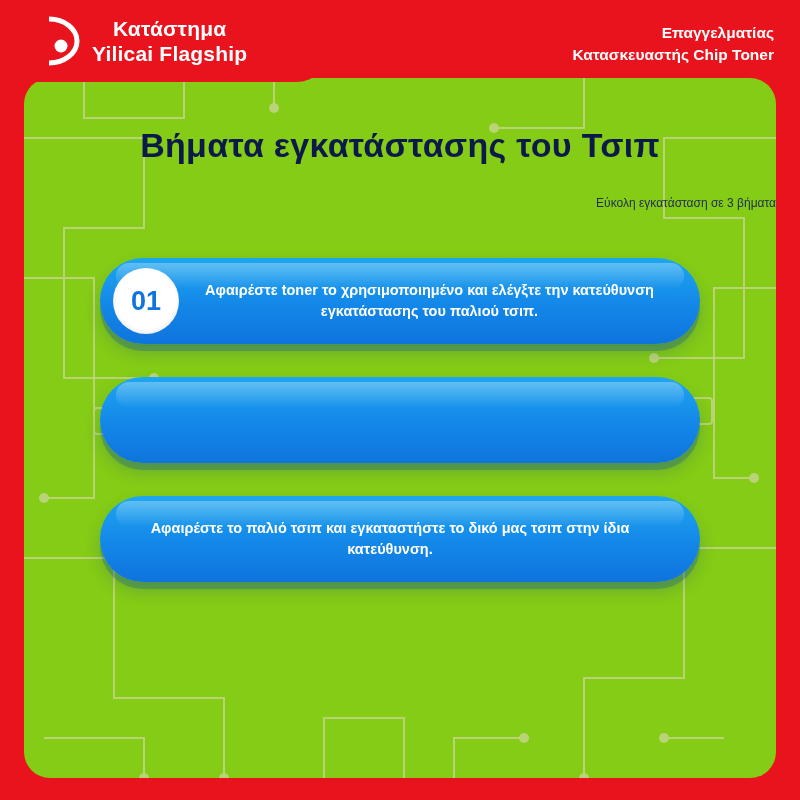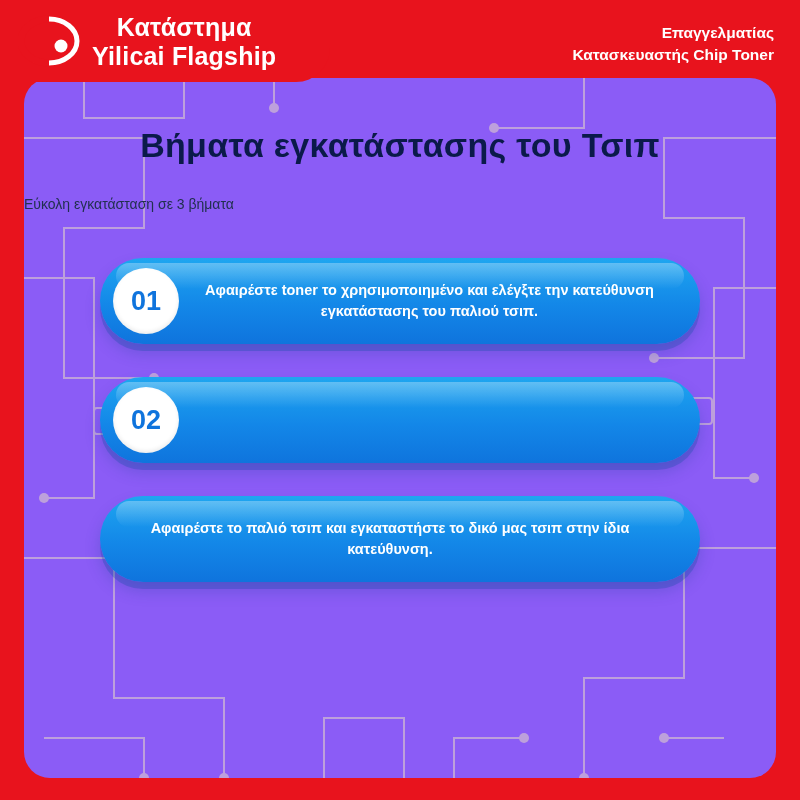--- a/index.html
+++ b/index.html
@@ -37,21 +37,21 @@
   }
   .logo-mark {
     width: 62px; height: 52px;
     position: relative;
     flex: none;
   }
   .logo-mark svg { display: block; }
   .brand-text {
     color: #ffffff;
     font-weight: bold;
-    font-size: 25px;
+    font-size: 21px;
     line-height: 1.18;
     letter-spacing: .2px;
     text-align: center;
     padding-top: 2px;
   }
   .brand-text div { white-space: nowrap; }
 
   .header-right {
     position: absolute;
     top: 22px; right: 26px;
@@ -61,21 +61,21 @@
     line-height: 1.45;
     font-weight: bold;
   }
   .header-right div { white-space: nowrap; }
 
   
   .card {
     position: absolute;
     left: 24px; top: 78px;
     width: 752px; height: 700px;
-    background: #8b5cf6;
+    background: #84cc16;
     border-radius: 26px;
     overflow: hidden;
   }
   
   .circuit {
     position: absolute;
     inset: 0;
     opacity: .55;
   }
   .card-title {
@@ -83,23 +83,23 @@
     top: 48px; left: 0; width: 100%;
     text-align: center;
     color: #0b1a4a;
     font-size: 34px;
     font-weight: bold;
     letter-spacing: .3px;
   }
   .card-sub {
     position: absolute;
     top: 118px; left: 0; width: 100%;
-    text-align: left;
+    text-align: right;
     color: #21304f;
-    font-size: 14px;
+    font-size: 12px;
     font-weight: normal;
   }
 
   
   .steps {
     position: absolute;
     top: 180px; left: 0; width: 100%;
   }
   .step {
     position: relative;
@@ -194,21 +194,20 @@
     <div class="card-sub">Εύκολη εγκατάσταση σε 3 βήματα</div>
 
     <div class="steps">
 
       <div class="step">
         <div class="step-badge">01</div>
         <div class="step-text">Αφαιρέστε toner το χρησιμοποιημένο και ελέγξτε την κατεύθυνση εγκατάστασης του παλιού τσιπ.</div>
       </div>
 
       <div class="step">
-        <div class="step-badge">02</div>
       </div>
 
       <div class="step">
         <div class="step-text">Αφαιρέστε το παλιό τσιπ και εγκαταστήστε το δικό μας τσιπ στην ίδια κατεύθυνση.</div>
       </div>
 
 
     </div>
   </div>
 

